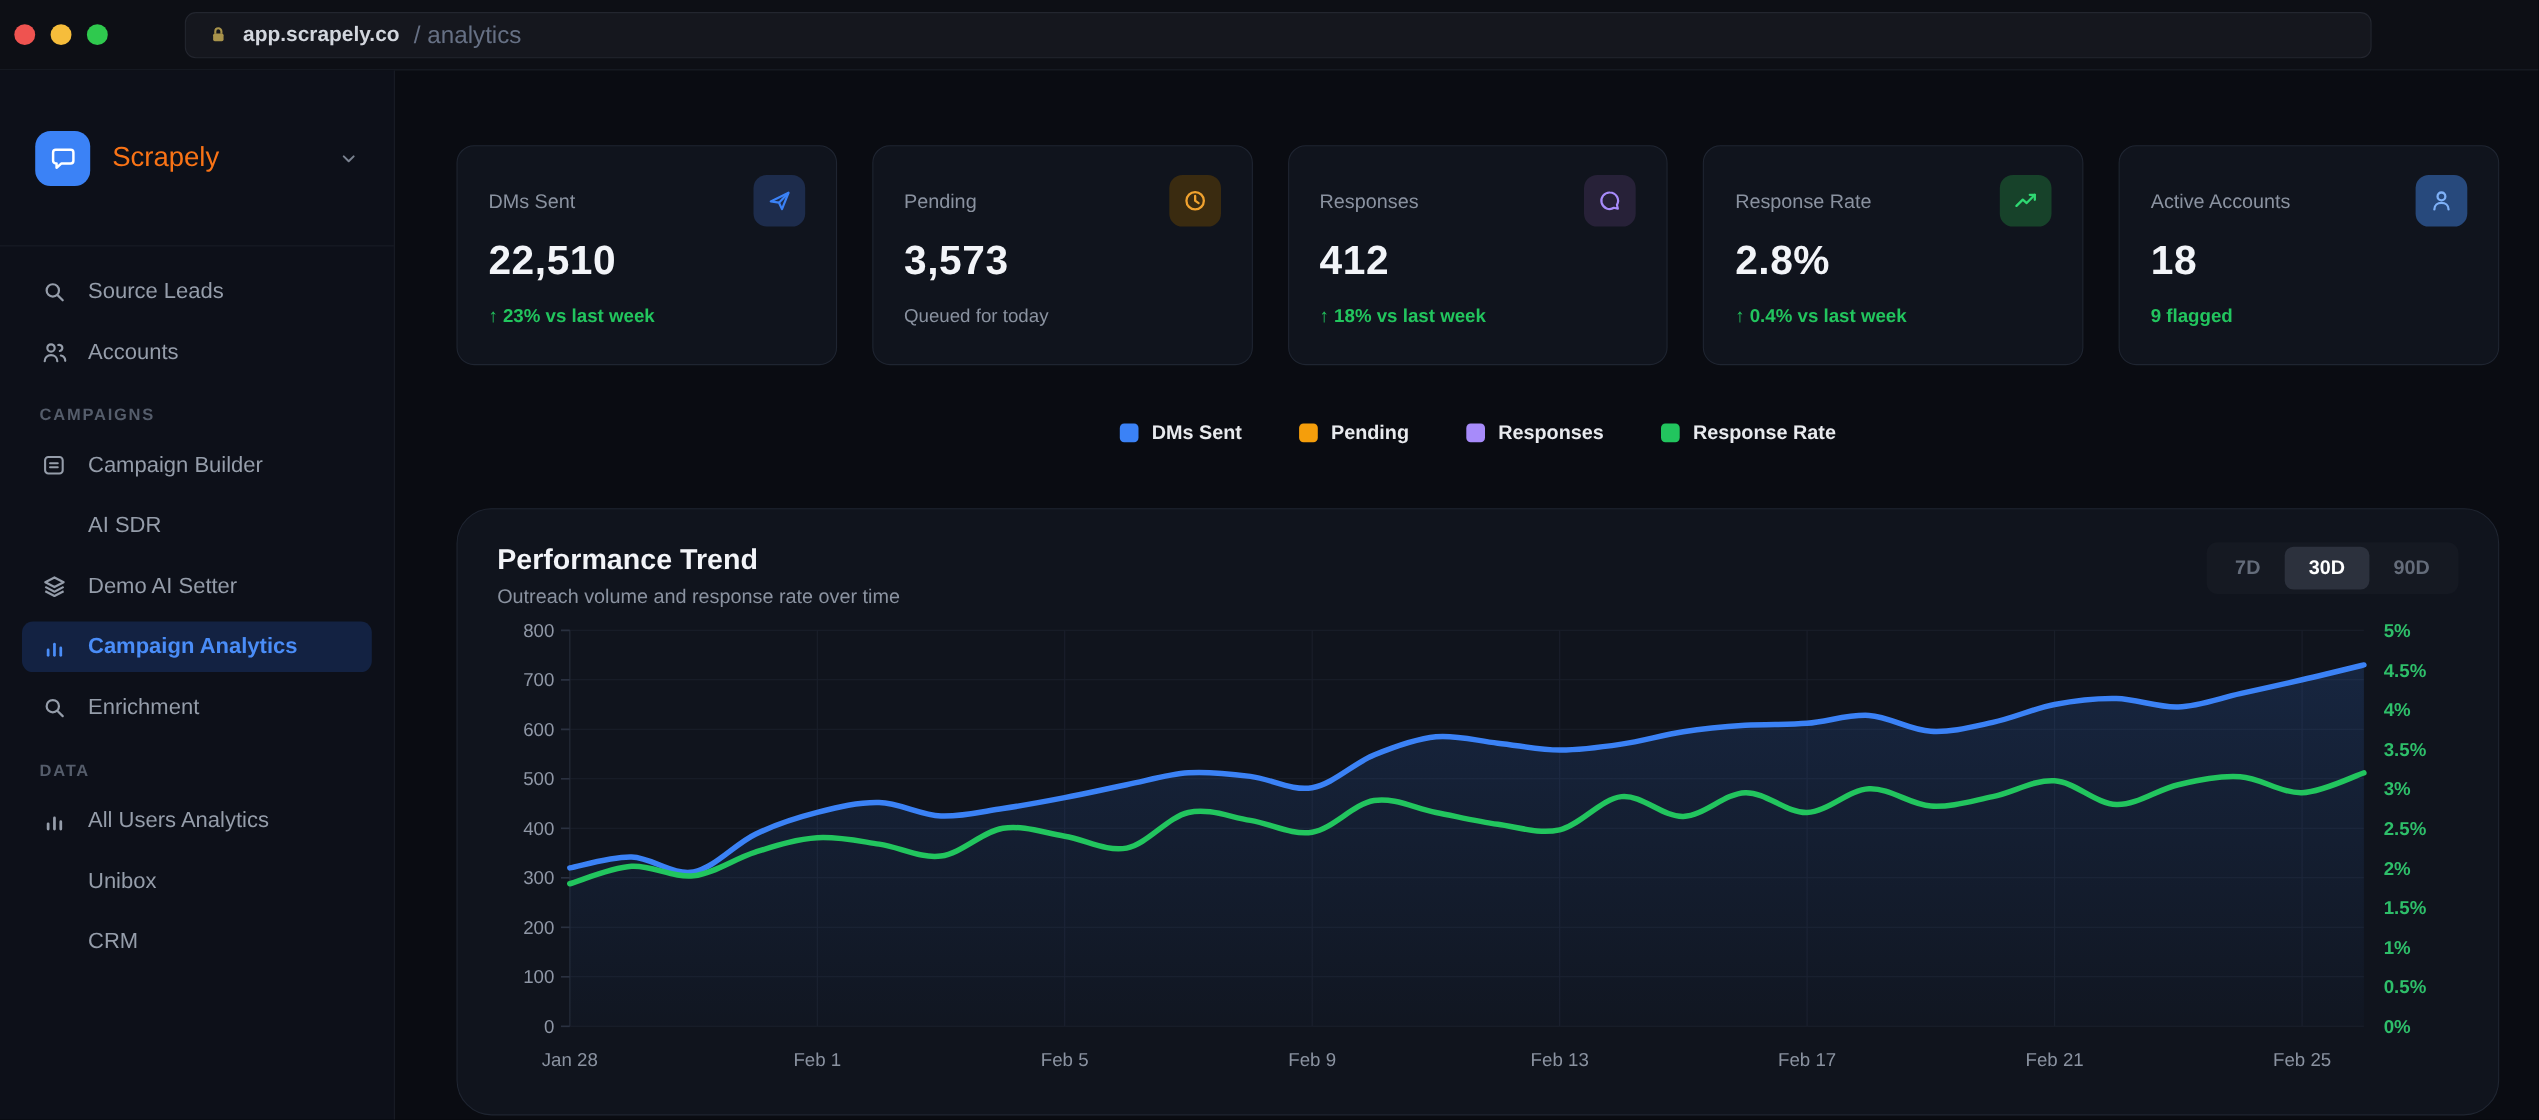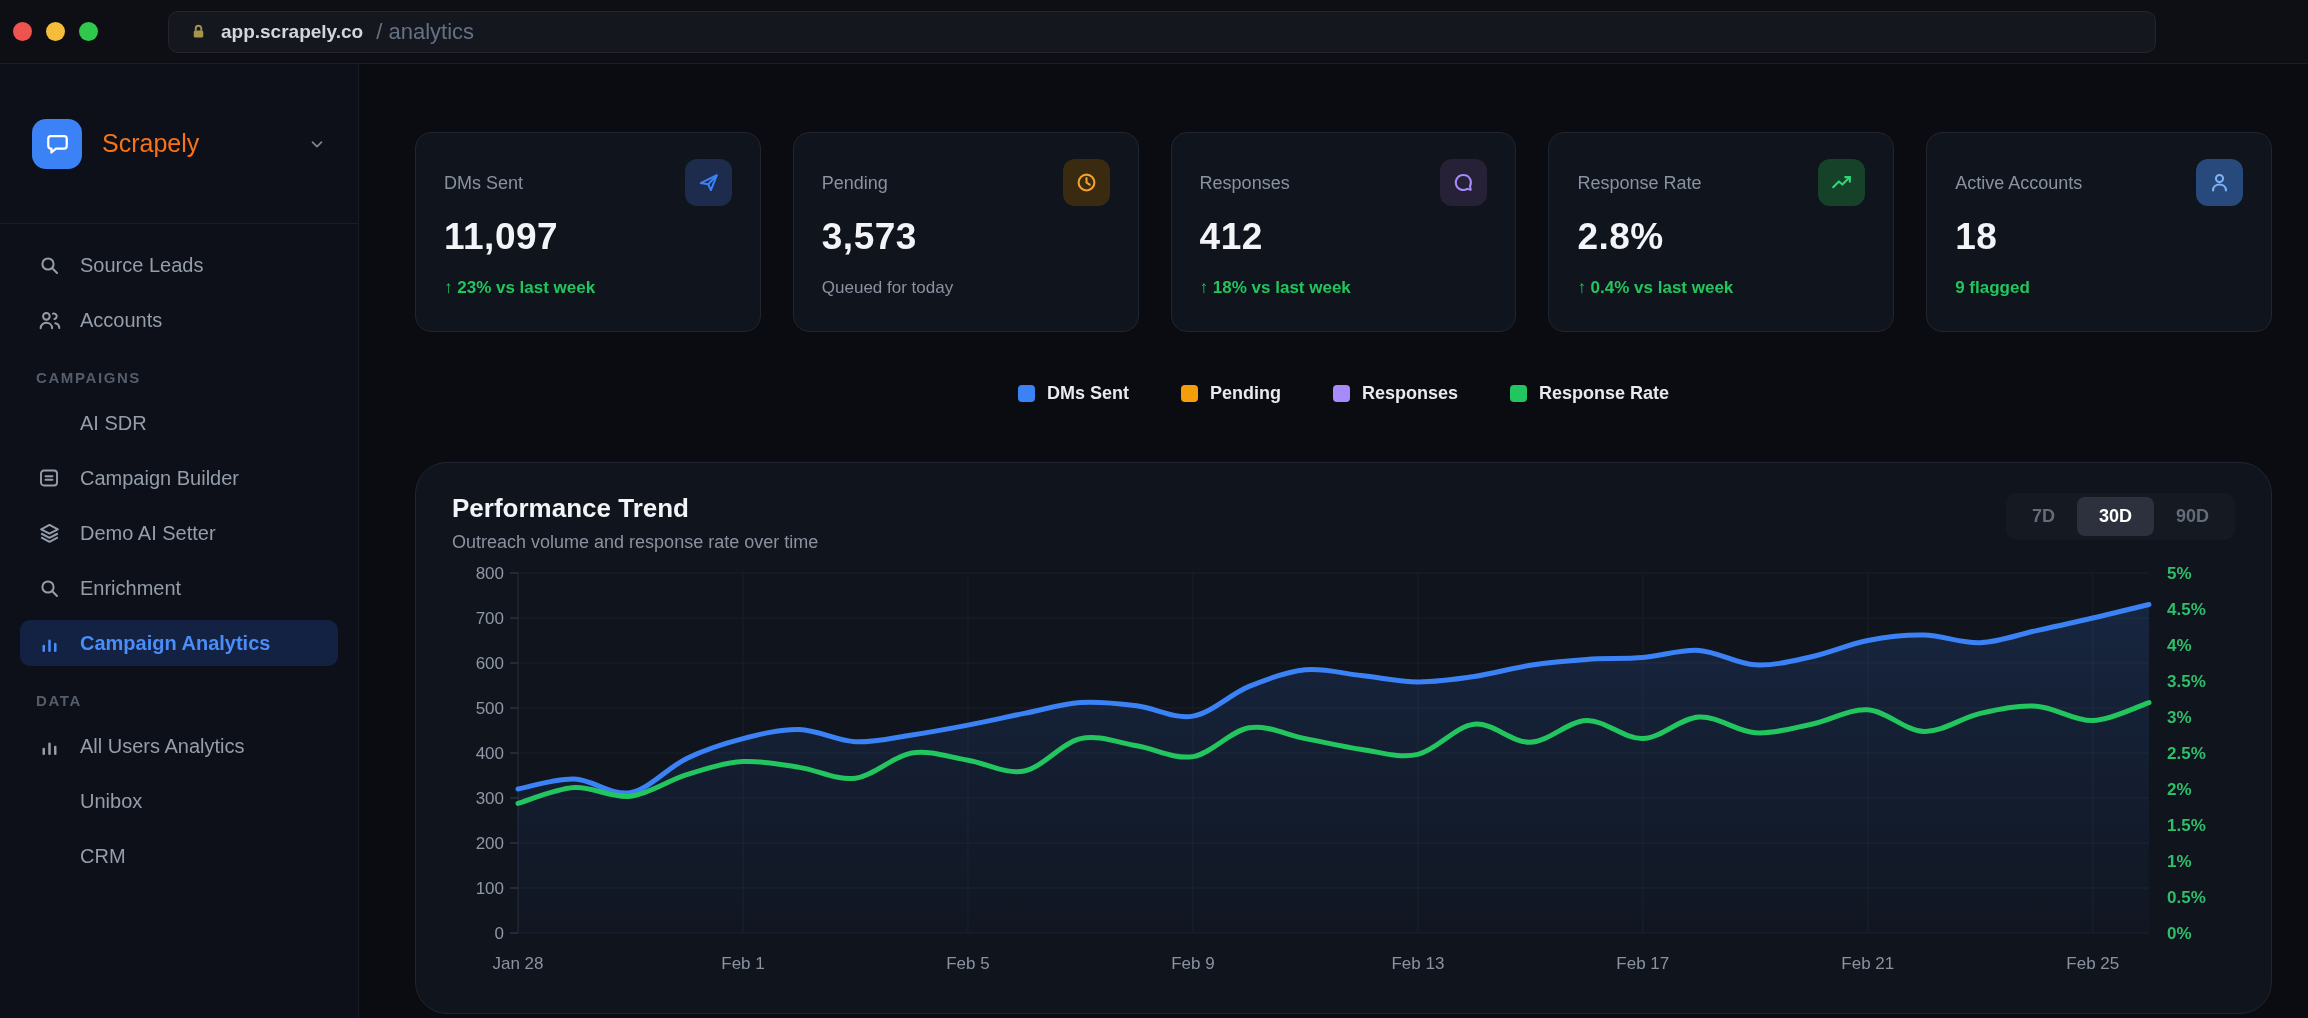--- a/index.html
+++ b/index.html
@@ -125,60 +125,60 @@
               <circle cx="9" cy="8" r="3.2"></circle>
                 <path d="M3.5 19.5c0-3.3 2.6-5.3 5.5-5.3s5.5 2 5.5 5.3"></path>
               <path d="M15.3 5.4a2.7 2.7 0 1 1 1.4 5.2"></path>
                 <path d="M17.6 14.6c2.3.5 3.8 2.2 3.8 4.6"></path>
             </svg>
           </span>
           <span>Accounts</span>
         </div>
 
         <div class="nav-section">CAMPAIGNS</div>
-        <div class="nav-item noicon">
-          <span>AI SDR</span>
-        </div>
         <div class="nav-item">
           <span class="nicon">
             <svg width="24" height="24" viewBox="0 0 24 24" fill="none" stroke-width="1.9" stroke-linecap="round">
               <rect x="4" y="4.5" width="16" height="15" rx="3"></rect>
                 <path d="M8.5 10.2h7M8.5 13.8h7"></path>
             </svg>
           </span>
           <span>Campaign Builder</span>
+        </div>
+        <div class="nav-item noicon">
+          <span>AI SDR</span>
         </div>
         <div class="nav-item">
           <span class="nicon">
             <svg width="25" height="25" viewBox="0 0 24 24" fill="none" stroke-width="1.9" stroke-linejoin="round">
               <path d="M12 3.8 20 8l-8 4.2L4 8l8-4.2Z"></path>
                 <path d="M4 12l8 4.2L20 12"></path>
                 <path d="M4 15.8 12 20l8-4.2"></path>
             </svg>
           </span>
           <span>Demo AI Setter</span>
         </div>
-        <div class="nav-item">
-          <span class="nicon">
-            <svg width="24" height="24" viewBox="0 0 24 24" fill="none" stroke-width="2" stroke-linecap="round">
-              <circle cx="11" cy="11" r="5.6"></circle>
-                <path d="M15.3 15.3 20 20"></path>
-            </svg>
-          </span>
-          <span>Enrichment</span>
-        </div>
         <div class="nav-item active">
           <span class="nicon">
             <svg width="23" height="23" viewBox="0 0 24 24" fill="none" stroke-width="2.6" stroke-linecap="round">
               <path d="M6 14.5v5"></path>
                 <path d="M12 9v10.5"></path>
                 <path d="M18 12.5v7"></path>
             </svg>
           </span>
           <span>Campaign Analytics</span>
+        </div>
+        <div class="nav-item">
+          <span class="nicon">
+            <svg width="24" height="24" viewBox="0 0 24 24" fill="none" stroke-width="2" stroke-linecap="round">
+              <circle cx="11" cy="11" r="5.6"></circle>
+                <path d="M15.3 15.3 20 20"></path>
+            </svg>
+          </span>
+          <span>Enrichment</span>
         </div>
 
         <div class="nav-section">DATA</div>
         <div class="nav-item">
           <span class="nicon">
             <svg width="23" height="23" viewBox="0 0 24 24" fill="none" stroke-width="2.6" stroke-linecap="round">
               <path d="M6 14.5v5"></path>
                 <path d="M12 9v10.5"></path>
                 <path d="M18 12.5v7"></path>
             </svg>
@@ -200,21 +200,21 @@
         <div class="stat-card">
           <div class="stat-top">
             <div class="stat-label">DMs Sent</div>
             <div class="chip blue">
               <svg width="25" height="25" viewBox="0 0 24 24" fill="none" stroke="#3b82f6" stroke-width="1.9" stroke-linejoin="round">
                 <path d="M4.5 12.6 20 5l-5.7 14.3-2.6-5.6-7.2-1.1Z"></path>
                   <path d="M20 5l-8.3 8.7"></path>
               </svg>
             </div>
           </div>
-          <div class="stat-value">11,097</div>
+          <div class="stat-value">22,510</div>
           <div class="stat-delta">↑ 23% vs last week</div>
         </div>
 
         <div class="stat-card">
           <div class="stat-top">
             <div class="stat-label">Pending</div>
             <div class="chip orange">
               <svg width="25" height="25" viewBox="0 0 24 24" fill="none" stroke="#f0a22f" stroke-width="2" stroke-linecap="round">
                 <circle cx="12" cy="12" r="7.6"></circle>
                   <path d="M12 7.8V12l3 2.1"></path>

